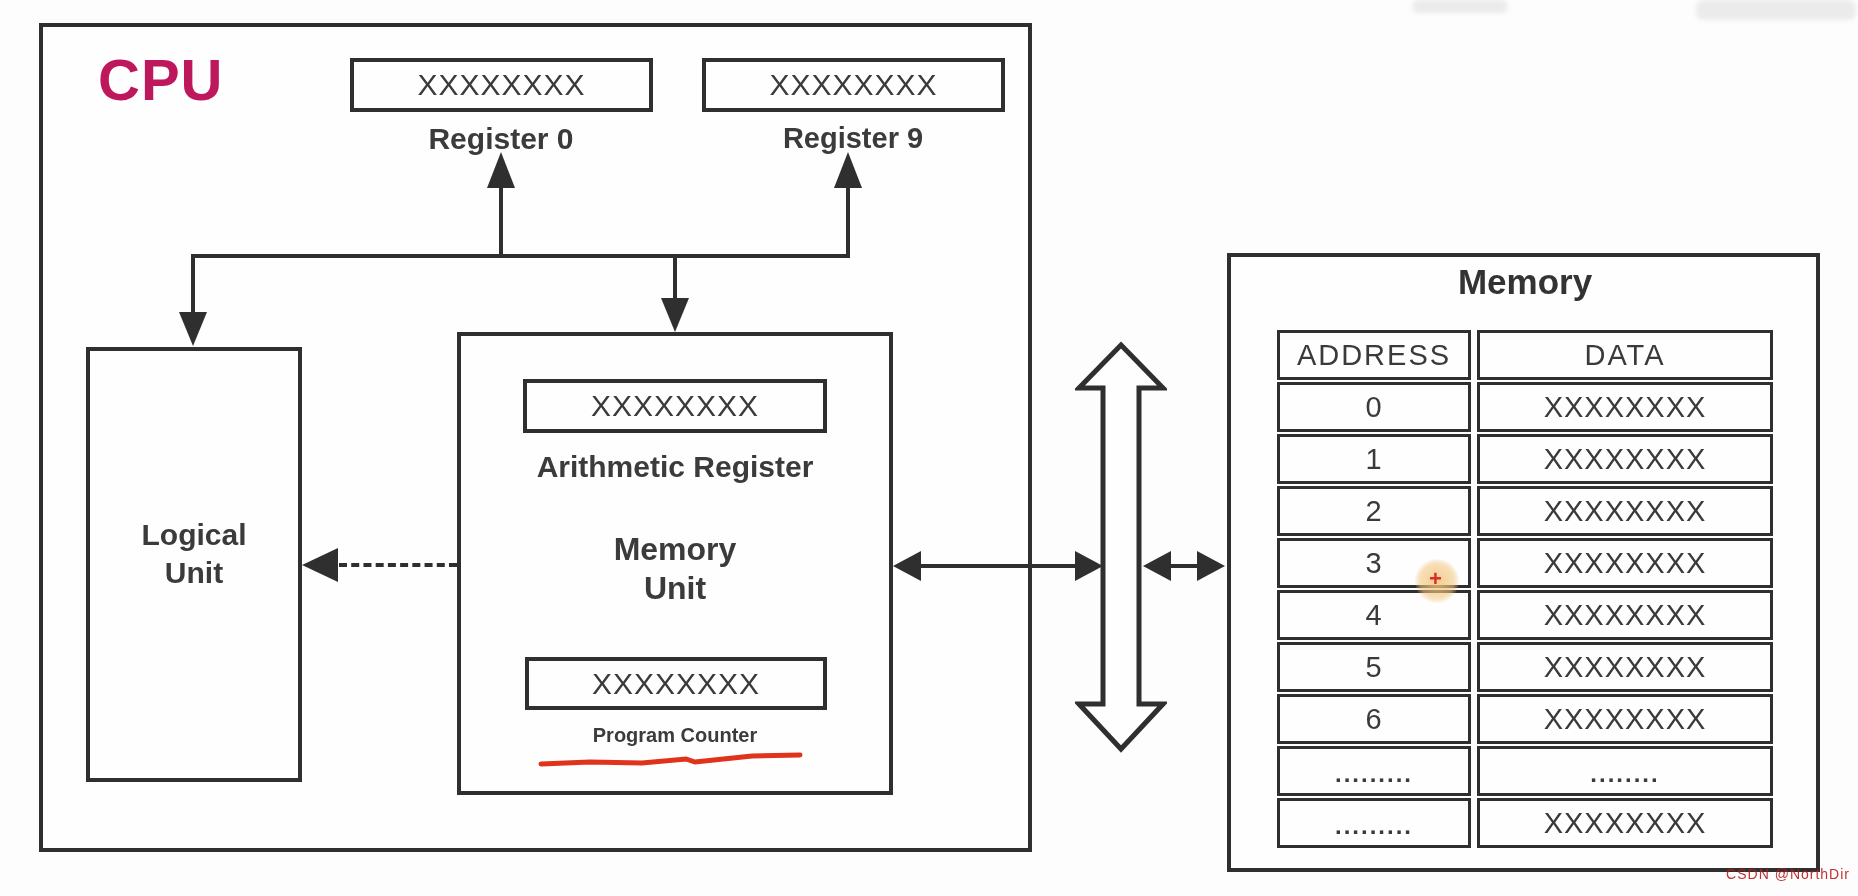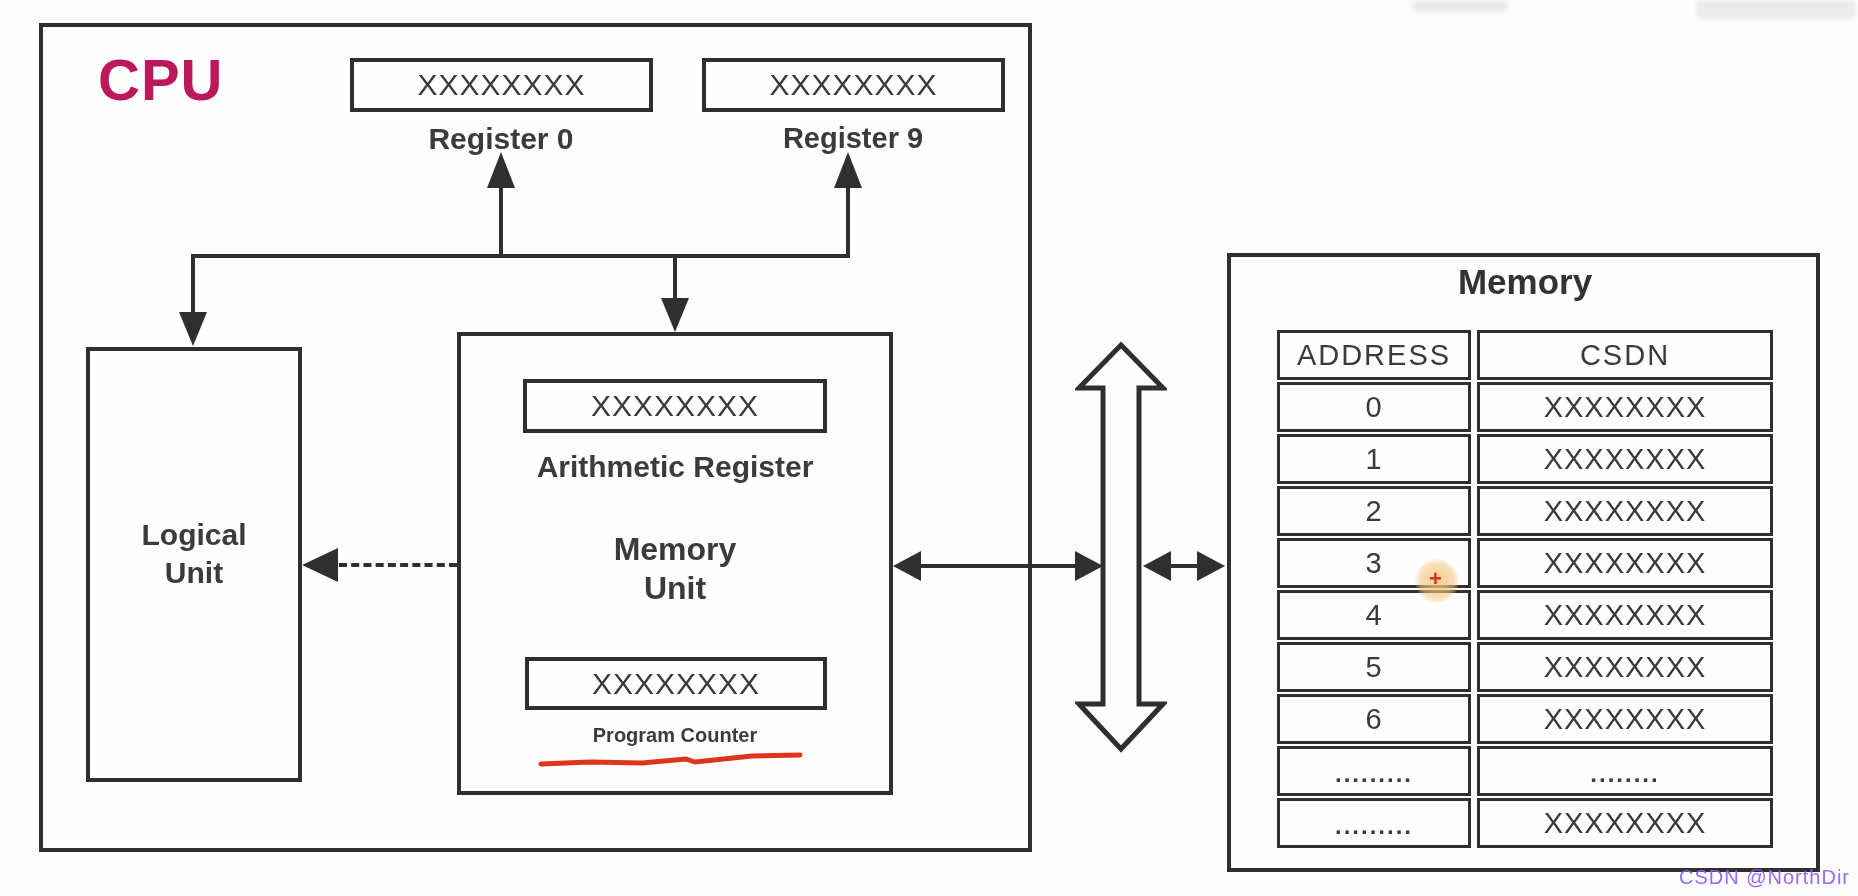--- a/index.html
+++ b/index.html
@@ -24,21 +24,21 @@
     border-radius:29px;
   }
   .cell{
     border:3px solid #2f2f2f;background:#fefefe;
     display:flex;align-items:center;justify-content:center;
     font-size:29px;color:#3a3a3a;box-sizing:border-box;letter-spacing:1px;
   }
   .cell.hdr{letter-spacing:2px;}
   .cell.dots{align-items:flex-end;padding-bottom:5px;font-weight:700;font-size:24px;letter-spacing:2px;}
   .faint{position:absolute;background:#ebebeb;filter:blur(2px);border-radius:8px;}
-  .wm{position:absolute;color:#8b5cf6;font-size:20px;letter-spacing:1px;opacity:.9;}
+  .wm{position:absolute;color:#b91c1c;font-size:14px;letter-spacing:1px;opacity:.9;}
   .plus-note{position:absolute;color:#d93025;font-weight:700;font-size:22px;line-height:22px;}
   .hl{position:absolute;border-radius:50%;
       background:radial-gradient(circle,rgba(242,197,125,.85) 0%,rgba(242,197,125,.55) 55%,rgba(242,197,125,0) 75%);}
 </style>
 </head>
 <body>
 
 <div class="stage">
 
   <div class="faint" style="left:1412px;top:0;width:96px;height:13px;"></div>
@@ -103,21 +103,21 @@
 
   <div class="line" style="left:1155px;top:564px;width:58px;height:4px;"></div>
   <div class="tri" style="left:1143px;top:551px;border-top:15px solid transparent;border-bottom:15px solid transparent;border-right:28px solid #2f2f2f;"></div>
   <div class="tri" style="left:1197px;top:551px;border-top:15px solid transparent;border-bottom:15px solid transparent;border-left:28px solid #2f2f2f;"></div>
 
   <div class="box" style="left:1227px;top:253px;width:593px;height:619px;"></div>
   <div class="lbl" style="left:1325px;top:262px;width:400px;font-size:35px;color:#333;">Memory</div>
 
   <div class="memtable">
     <div class="cell hdr">ADDRESS</div>
-    <div class="cell hdr">CSDN</div>
+    <div class="cell hdr">DATA</div>
 
     <div class="cell">0</div>
     <div class="cell">XXXXXXXX</div>
 
     <div class="cell">1</div>
     <div class="cell">XXXXXXXX</div>
 
     <div class="cell">2</div>
     <div class="cell">XXXXXXXX</div>
 

